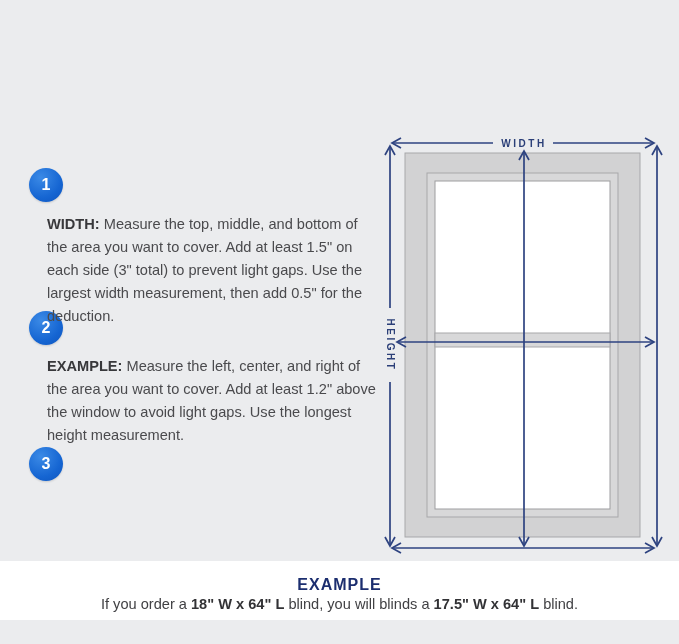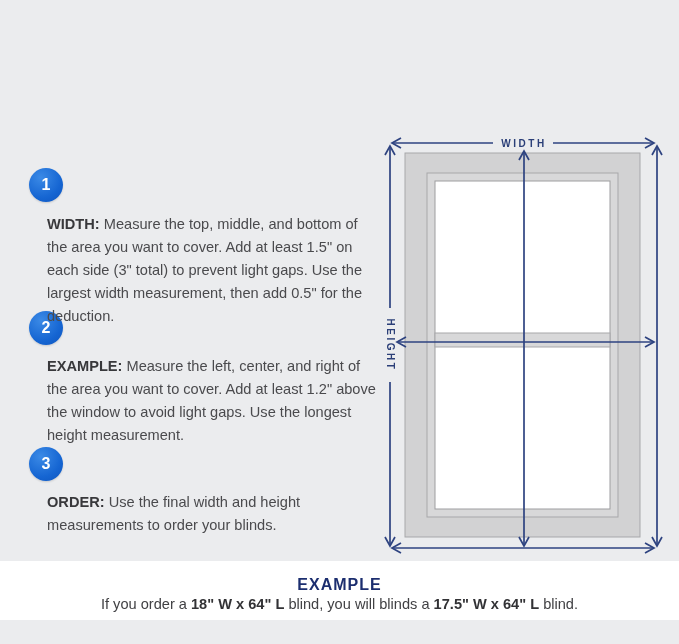--- a/index.html
+++ b/index.html
@@ -131,21 +131,20 @@
     </div>
   <div class="step-badge badge-2">
       <span>2</span>
     </div>
   <div class="step-badge badge-3">
       <span>3</span>
     </div>
 
   <p class="step-text text-1"><strong>WIDTH:</strong> <span>Measure the top, middle, and bottom of the area you want to cover. Add at least 1.5" on each side (3" total) to prevent light gaps. Use the largest width measurement, then add 0.5" for the deduction.</span></p>
   <p class="step-text text-2"><strong>EXAMPLE:</strong> <span>Measure the left, center, and right of the area you want to cover. Add at least 1.2" above the window to avoid light gaps. Use the longest height measurement.</span></p>
-  <p class="step-text text-3"><strong>ORDER:</strong> <span>Use the final width and height measurements to order your blinds.</span></p>
 
   <svg class="diagram-svg" viewBox="0 0 679 644">
 
     <rect x="405" y="153" width="235" height="384" fill="#d2d2d3" stroke="#a7a7aa" stroke-width="1"></rect>
     <rect x="427" y="173" width="191" height="344" fill="#d8d8d9" stroke="#a7a7aa" stroke-width="1"></rect>
     <rect x="435" y="181" width="175" height="328" fill="#ffffff" stroke="#9d9da0" stroke-width="1"></rect>
     <rect x="435" y="333" width="175" height="14" fill="#d8d8d9" stroke="#a7a7aa" stroke-width="1"></rect>
 
     <g>
       <path class="dim-line" d="M392 143 H654"></path>

